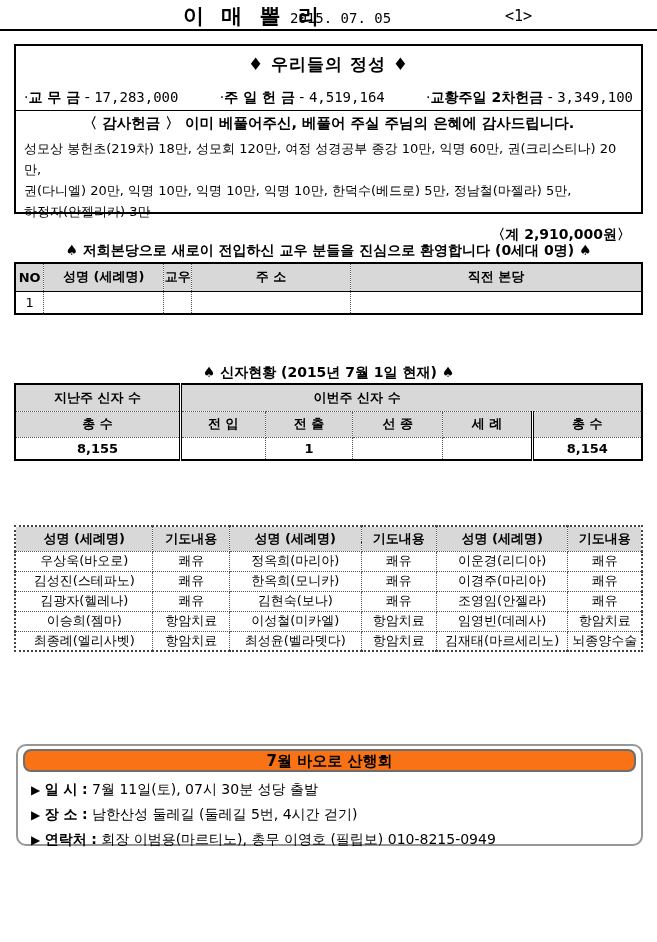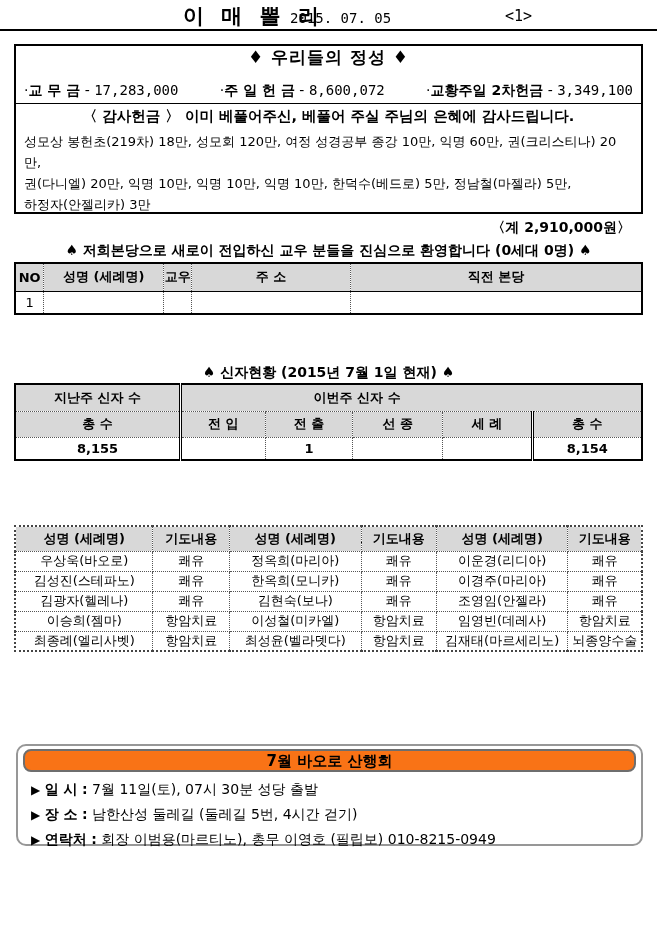--- a/index.html
+++ b/index.html
@@ -10,21 +10,21 @@
     overflow:hidden;
   }
   
   .masthead { position:absolute; top:0; left:0; width:657px; height:31px; border-bottom:2px solid #000; }
   .mast-title { position:absolute; left:183px; top:2px; font-size:21px; font-weight:bold; letter-spacing:5px; }
   .mast-date  { position:absolute; left:290px; top:10px; font-size:14px; font-family:"DejaVu Sans Mono", monospace; }
   .mast-page  { position:absolute; left:505px; top:7px; font-size:15px; font-family:"DejaVu Sans Mono", monospace; }
 
   
   .offering-box { position:absolute; top:44px; left:14px; width:629px; height:170px; border:2px solid #000; }
-  .offering-title { text-align:center; font-size:17px; font-weight:bold; letter-spacing:1px; }
+  .offering-title { text-align:center; font-size:17px; font-weight:bold; padding-top:7px; letter-spacing:1px; }
   .offering-amounts { display:flex; justify-content:space-between; padding:0 8px; margin-top:13px;
     border-bottom:1px solid #000; padding-bottom:3px; font-size:14px; white-space:nowrap; }
   .offering-amounts .amt-label { font-weight:bold; }
   .offering-amounts .amt-num { font-family:"DejaVu Sans Mono", monospace; }
   .thanks-line { text-align:center; font-weight:bold; font-size:14.5px; padding:3px 0 2px 0; }
   .donors { font-size:13px; line-height:21px; padding:3px 8px 0 8px; }
   .offering-total { text-align:right; font-weight:bold; font-size:14px; padding:4px 10px 0 0; }
 
   
   .sec-heading { position:absolute; left:0; width:657px; text-align:center; font-weight:bold; font-size:14px; }
@@ -82,21 +82,21 @@
     <div class="offering-title">♦ 우리들의 정성 ♦</div>
     <div class="offering-amounts">
       <span>
         <span>·</span><span class="amt-label">교 무 금</span>
         <span>-</span>
         <span class="amt-num">17,283,000</span>
       </span>
       <span>
         <span>·</span><span class="amt-label">주 일 헌 금</span>
         <span>-</span>
-        <span class="amt-num">8,600,072</span>
+        <span class="amt-num">4,519,164</span>
       </span>
       <span>
         <span>·</span><span class="amt-label">교황주일 2차헌금</span>
         <span>-</span>
         <span class="amt-num">3,349,100</span>
       </span>
     </div>
     <div class="thanks-line">〈 감사헌금 〉  이미 베풀어주신, 베풀어 주실 주님의 은혜에 감사드립니다.</div>
     <div class="donors">
       <div>성모상 봉헌초(219차) 18만, 성모회 120만, 여정 성경공부 종강 10만, 익명 60만, 권(크리스티나) 20만,</div>

